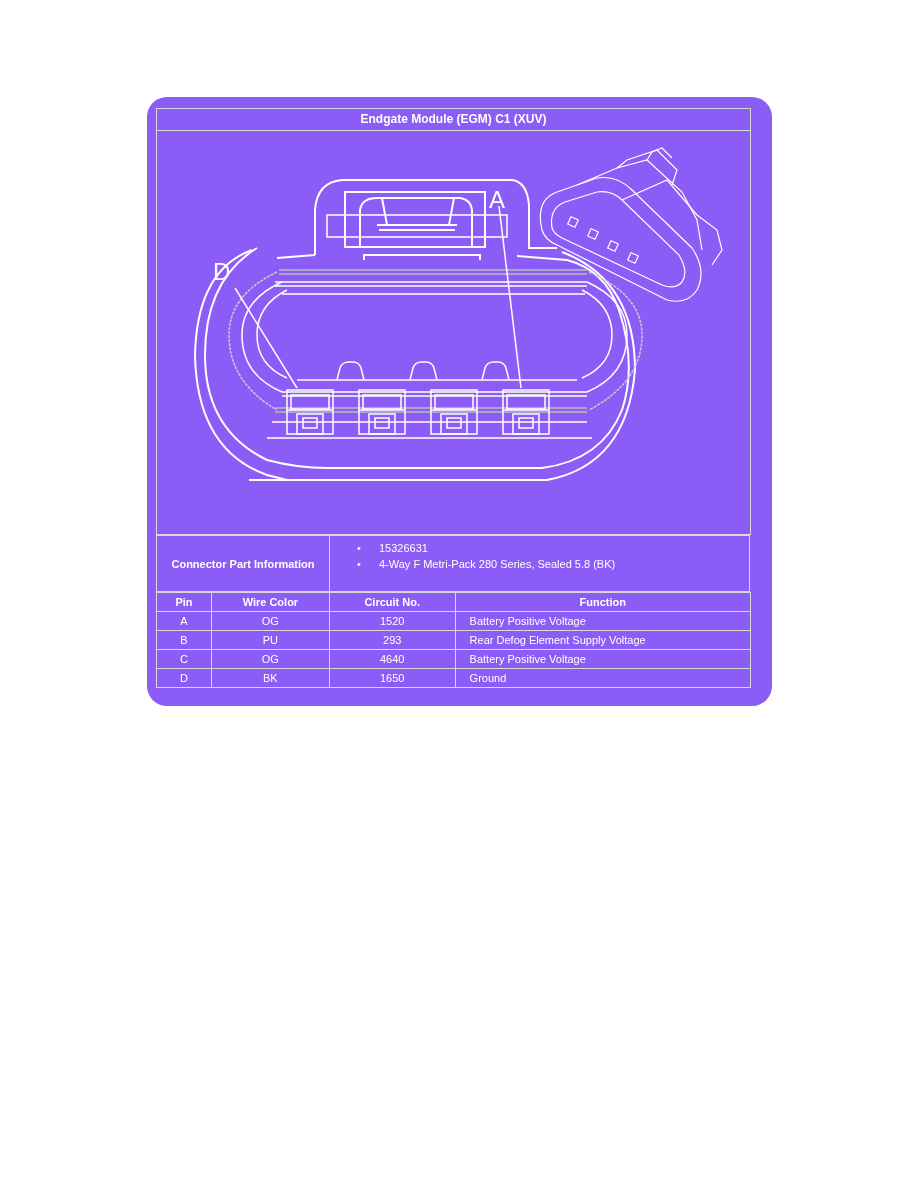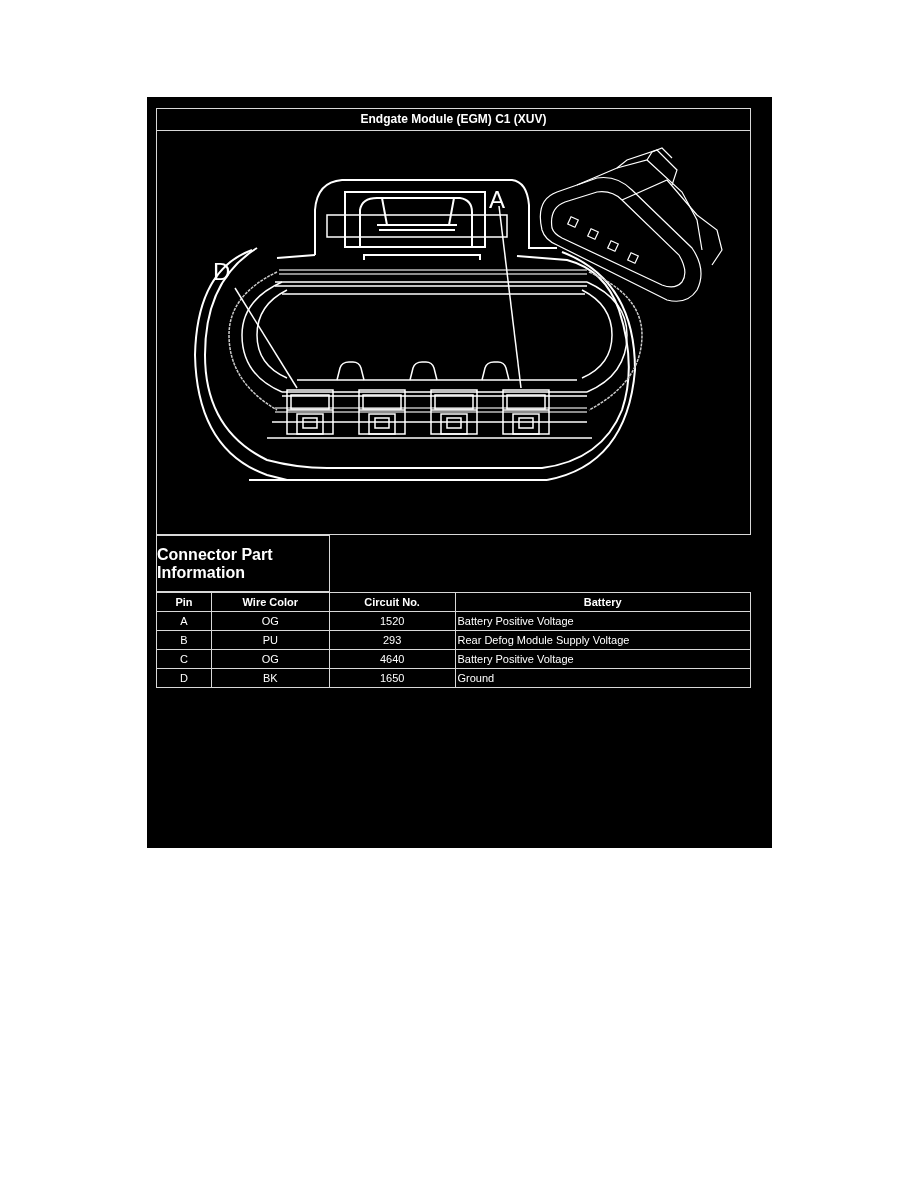--- a/index.html
+++ b/index.html
@@ -1,37 +1,37 @@
 <!DOCTYPE html>
 <html><head>
 <meta charset="utf-8">
 <style>
   html, body { margin: 0; padding: 0; background: #ffffff; }
   body { width: 918px; height: 1188px; position: relative; overflow: hidden;
          font-family: "Liberation Sans", "DejaVu Sans", sans-serif; }
-  .frame { position: absolute; left: 147px; top: 97px; width: 625px; height: 751px; background: #000000; }
+  .frame { position: absolute; left: 147px; top: 97px; width: 625px; height: 609px; background: #8b5cf6; border-radius: 20px; }
   .inner { position: absolute; left: 9px; top: 11px; width: 595px; height: 584px; }
   .title-row { position: absolute; left: 0; top: 0; width: 593px; height: 21px;
                border: 1px solid #d8d8d8; color: #fff; font-size: 12px; font-weight: bold;
                text-align: center; line-height: 21px; }
   .diagram-cell { position: absolute; left: 0; top: 22px; width: 593px; height: 404px;
                   border: 1px solid #d8d8d8; border-top: none; }
   .diagram-cell svg { position: absolute; left: 0; top: 0; }
   .info-row { position: absolute; left: 0; top: 427px; width: 595px; height: 57px; }
   .info-label { position: absolute; left: 0; top: 0; width: 172px; height: 55px;
-                border: 1px solid #d8d8d8; color: #fff; font-size: 16px; font-weight: bold;
+                border: 1px solid #d8d8d8; color: #fff; font-size: 11px; font-weight: bold;
                 display: flex; align-items: center; justify-content: center; }
   .info-values { position: absolute; left: 173px; top: 0; width: 420px; height: 55px;
                  border: 1px solid #d8d8d8; border-left: none; color: #fff; font-size: 11px; }
   .info-values ul { margin: 4px 0 0 0; padding: 0 0 0 28px; list-style: none; }
   .info-values li { line-height: 16px; position: relative; padding-left: 22px; }
   .info-values li::before { content: "\2022"; position: absolute; left: 0; top: 0; }
   table.pins { position: absolute; left: 0; top: 484px; width: 595px; border-collapse: collapse;
                color: #fff; font-size: 11px; }
-  table.pins th, table.pins td { border: 1px solid #d8d8d8; height: 18px; padding: 0 2px; }
+  table.pins th, table.pins td { border: 1px solid #d8d8d8; height: 18px; padding: 0 14px; }
   table.pins th { font-weight: bold; text-align: center; }
   table.pins td { text-align: center; }
   table.pins td.func { text-align: left; margin-top: 20px; }
 </style>
 </head>
 <body>
 
 <div class="frame">
   <div class="inner">
 
@@ -129,49 +129,55 @@
           <rect x="452" y="112" width="8" height="8" transform="rotate(25 456 116)"></rect>
           <rect x="472" y="124" width="8" height="8" transform="rotate(25 476 128)"></rect>
         </g>
       </svg>
       <div style="position:absolute;left:56px;top:128px;color:#fff;font-size:24px;font-family:'Liberation Sans',sans-serif;">D</div>
       <div style="position:absolute;left:332px;top:56px;color:#fff;font-size:24px;font-family:'Liberation Sans',sans-serif;">A</div>
     </div>
 
     <div class="info-row">
       <div class="info-label">Connector Part Information</div>
+      <div class="info-values">
+        <ul>
+          <li>15326631</li>
+          <li>4-Way F Metri-Pack 280 Series, Sealed 5.8 (BK)</li>
+        </ul>
+      </div>
     </div>
 
     <table class="pins">
       <colgroup>
         <col style="width:55px">
           <col style="width:118px">
           <col style="width:126px">
           <col style="width:296px">
       </colgroup>
       <thead>
         <tr>
           <th>Pin</th>
           <th>Wire Color</th>
           <th>Circuit No.</th>
-          <th>Battery</th>
+          <th>Function</th>
         </tr>
       </thead>
       <tbody>
         <tr>
           <td>A</td>
           <td>OG</td>
           <td>1520</td>
           <td class="func">Battery Positive Voltage</td>
         </tr>
         <tr>
           <td>B</td>
           <td>PU</td>
           <td>293</td>
-          <td class="func">Rear Defog Module Supply Voltage</td>
+          <td class="func">Rear Defog Element Supply Voltage</td>
         </tr>
         <tr>
           <td>C</td>
           <td>OG</td>
           <td>4640</td>
           <td class="func">Battery Positive Voltage</td>
         </tr>
         <tr>
           <td>D</td>
           <td>BK</td>

